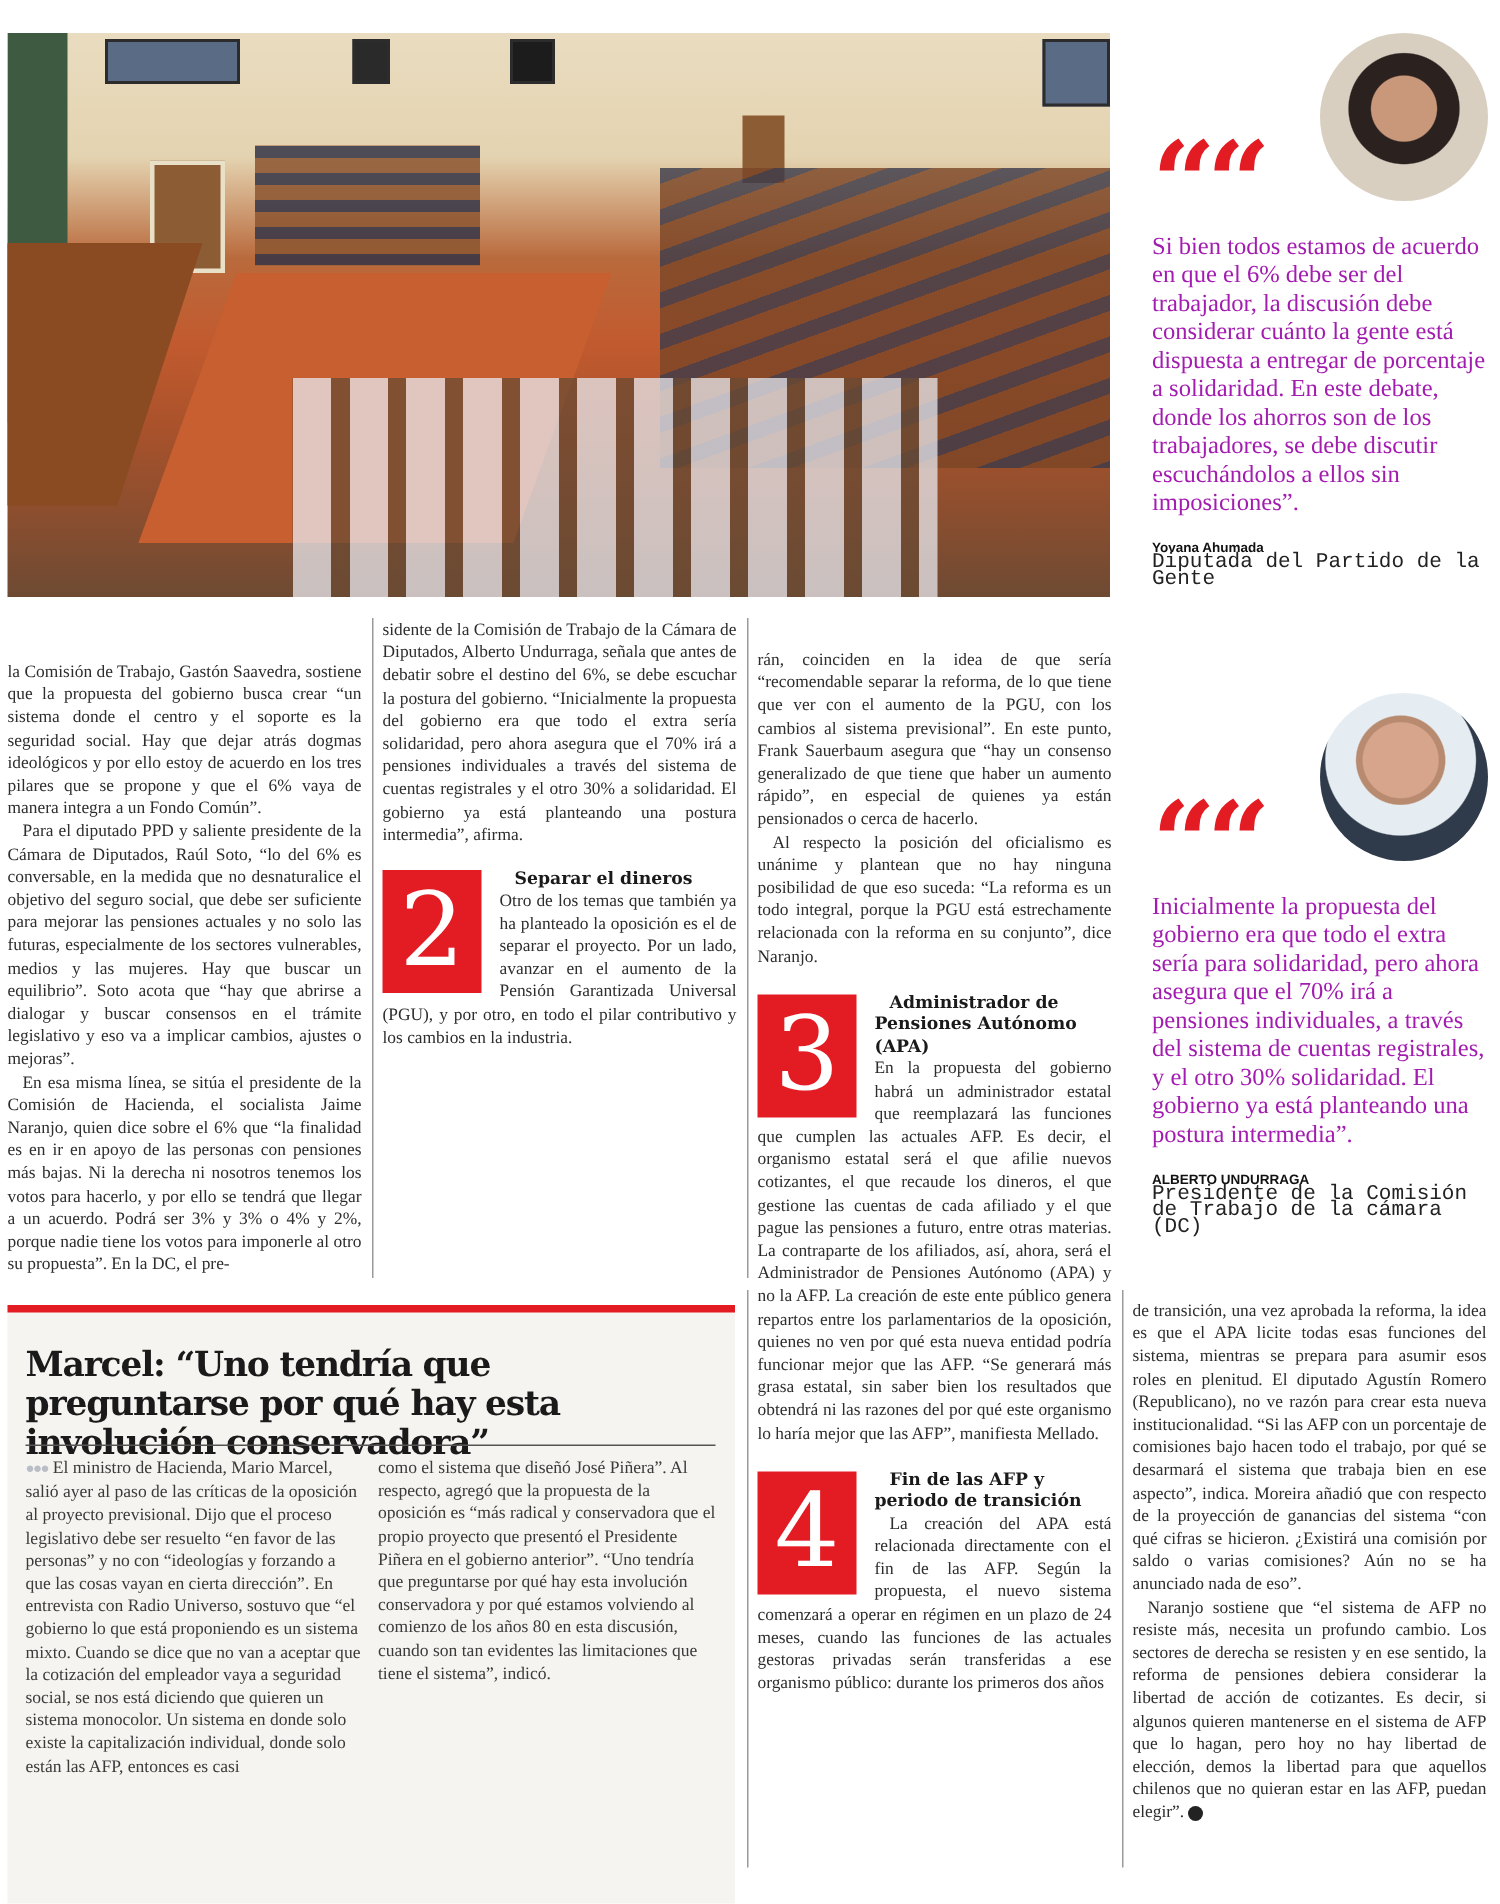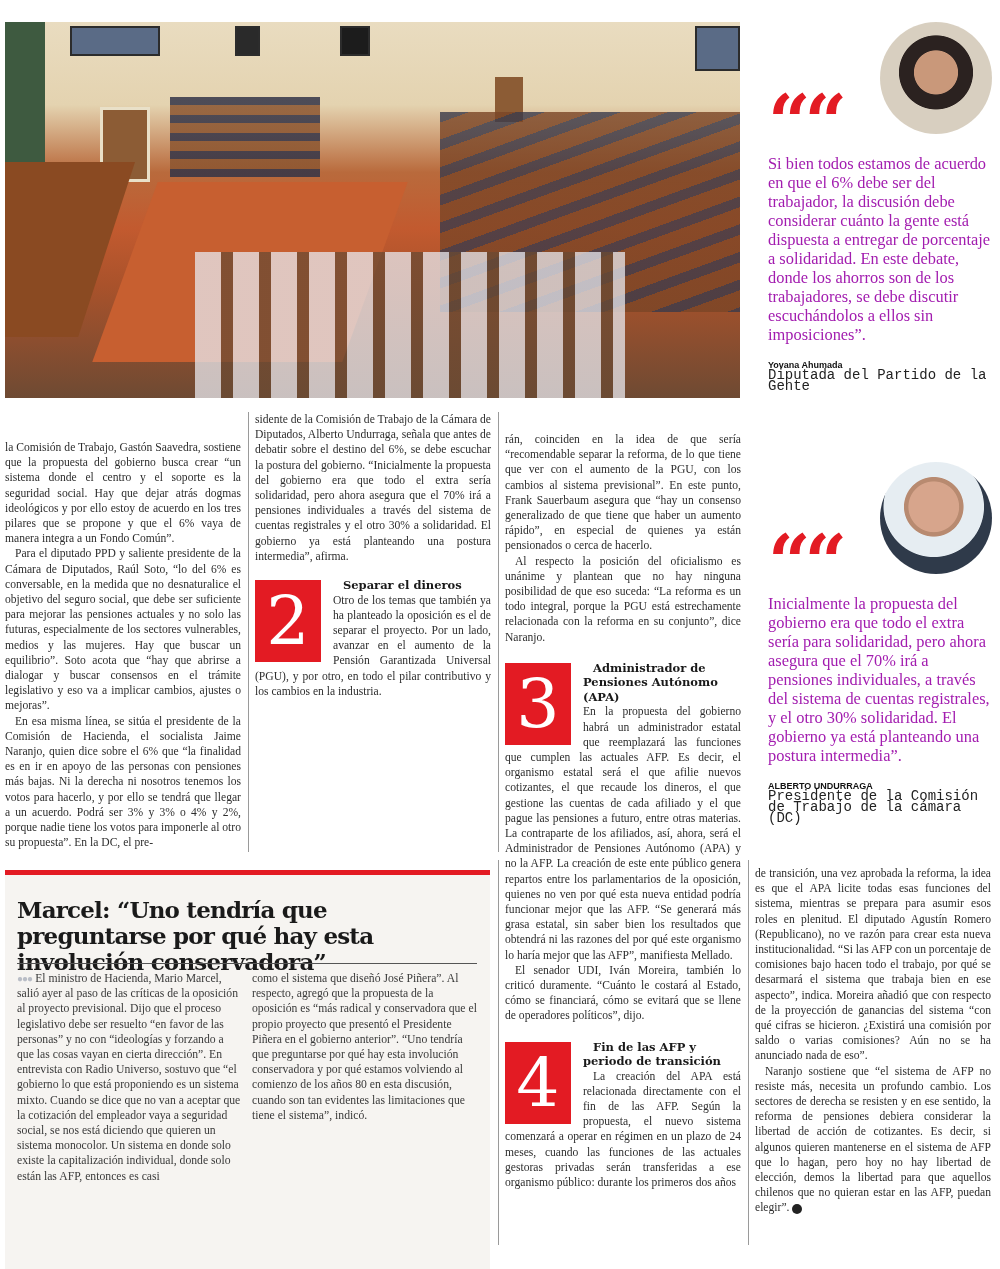--- a/index.html
+++ b/index.html
@@ -104,21 +104,20 @@
 </div>
 
 <div class="col col3">
   <p class="noindent">rán, coinciden en la idea de que sería “recomendable separar la reforma, de lo que tiene que ver con el aumento de la PGU, con los cambios al sistema previsional”. En este punto, Frank Sauerbaum asegura que “hay un consenso generalizado de que tiene que haber un aumento rápido”, en especial de quienes ya están pensionados o cerca de hacerlo.</p>
   <p>Al respecto la posición del oficialismo es unánime y plantean que no hay ninguna posibilidad de que eso suceda: “La reforma es un todo integral, porque la PGU está estrechamente relacionada con la reforma en su conjunto”, dice Naranjo.</p>
   <div style="height:16px"></div>
   <div>
     <div class="numbox">3</div>
     <p class="sec-title">Administrador de Pensiones Autónomo (APA)</p>
     <p class="noindent">En la propuesta del gobierno habrá un administrador estatal que reemplazará las funciones que cumplen las actuales AFP. Es decir, el organismo estatal será el que afilie nuevos cotizantes, el que recaude los dineros, el que gestione las cuentas de cada afiliado y el que pague las pensiones a futuro, entre otras materias. La contraparte de los afiliados, así, ahora, será el Administrador de Pensiones Autónomo (APA) y no la AFP. La creación de este ente público genera repartos entre los parlamentarios de la oposición, quienes no ven por qué esta nueva entidad podría funcionar mejor que las AFP. “Se generará más grasa estatal, sin saber bien los resultados que obtendrá ni las razones del por qué este organismo lo haría mejor que las AFP”, manifiesta Mellado.</p>
-    <p>El senador UDI, Iván Moreira, también lo criticó duramente. “Cuánto le costará al Estado, cómo se financiará, cómo se evitará que se llene de operadores políticos”, dijo.</p>
   </div>
   <div style="height:16px"></div>
   <div>
     <div class="numbox">4</div>
     <p class="sec-title">Fin de las AFP y periodo de transición</p>
     <p>La creación del APA está relacionada directamente con el fin de las AFP. Según la propuesta, el nuevo sistema comenzará a operar en régimen en un plazo de 24 meses, cuando las funciones de las actuales gestoras privadas serán transferidas a ese organismo público: durante los primeros dos años</p>
   </div>
 </div>
 
 <div class="col col4">

